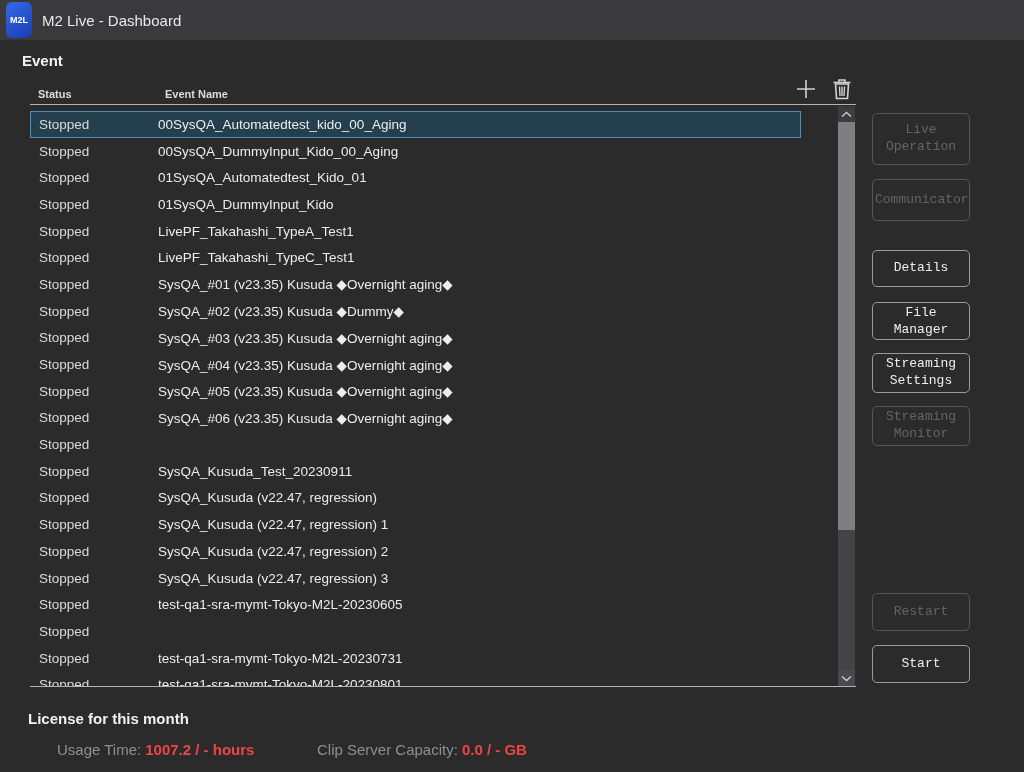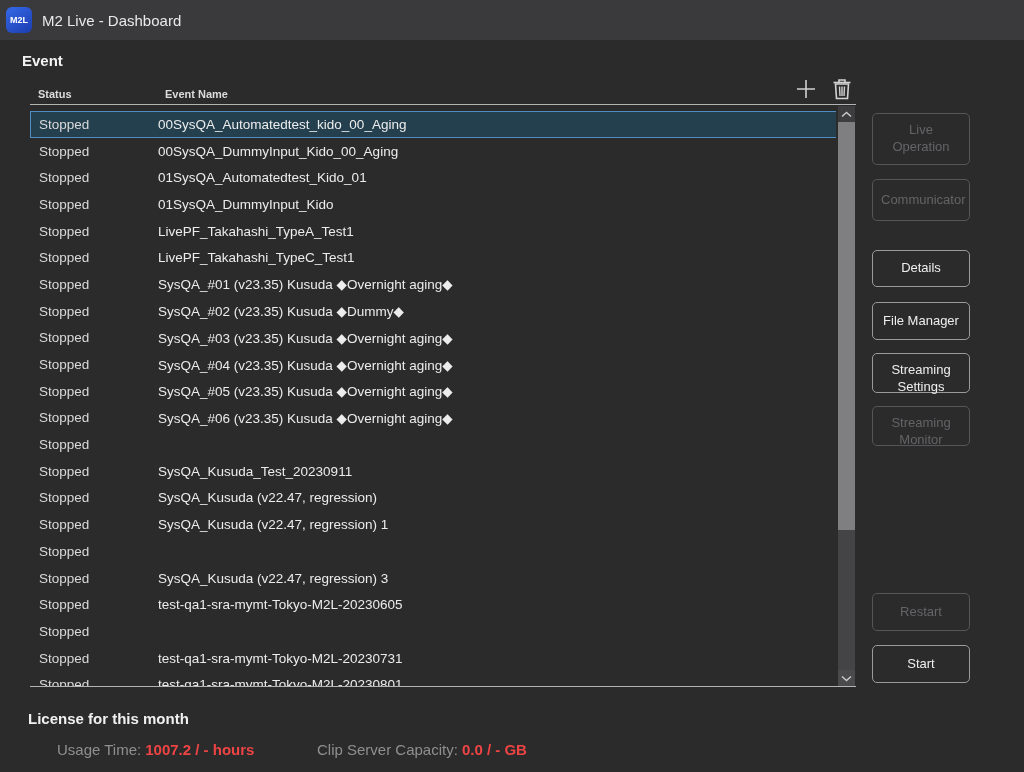--- a/index.html
+++ b/index.html
@@ -12,21 +12,21 @@
     position: relative;
   }
 
   
   .titlebar {
     position: absolute; left: 0; top: 0; width: 1024px; height: 40px;
     background: #3a3a3c;
     display: flex; align-items: center;
   }
   .logo {
-    width: 26px; height: 26px; margin-left: 6px; border-radius: 6px;
+    width: 26px; height: 36px; margin-left: 6px; border-radius: 6px;
     background: linear-gradient(145deg, #3569e8, #1c3db0);
     display: flex; align-items: center; justify-content: center;
     font-size: 9px; font-weight: bold; color: #fff; letter-spacing: 0;
   }
   .titlebar-title { margin-left: 10px; font-size: 15px; color: #e9e9e9; }
 
   
   .event-heading { position: absolute; left: 22px; top: 52px; font-size: 15px; font-weight: bold; color: #f2f2f2; }
 
   
@@ -40,21 +40,21 @@
   .col-name { left: 165px; }
   .header-line { position: absolute; left: 30px; top: 104px; width: 826px; height: 1px; background: #b3b3b3; }
   .bottom-line { position: absolute; left: 30px; top: 686px; width: 826px; height: 1px; background: #b3b3b3; }
 
   
   .table-viewport {
     position: absolute; left: 30px; top: 111px; width: 806px; height: 575px;
     overflow: hidden;
   }
   .table-row {
-    width: 843px; height: 26.7px;
+    width: 771px; height: 26.7px;
     display: flex; align-items: center;
     border: 1px solid transparent;
     cursor: pointer;
   }
   .table-row .cell-status { width: 127px; padding-left: 8px; font-size: 13.5px; color: #d9d9d9; white-space: nowrap; }
   .table-row .cell-name { font-size: 13.5px; color: #ececec; white-space: nowrap; }
   .table-row.selected {
     background: #24404f;
     border: 1px solid #4e8cc2;
   }
@@ -74,22 +74,22 @@
   .scroll-thumb {
     position: absolute; left: 0; top: 16px; width: 17px; height: 408px;
     background: #7f7f81; cursor: pointer;
   }
 
   
   .action-btn {
     position: absolute; left: 872px; width: 98px;
     background: transparent;
     border: 1px solid #9a9a9a; border-radius: 5px;
-    color: #eeeeee; font-size: 13px; font-family: Liberation Sans, sans-serif;
-    line-height: 1.3; cursor: pointer; padding: 8px;
+    color: #eeeeee; font-size: 13px; font-family: Liberation Mono, monospace;
+    line-height: 1.3; cursor: pointer; padding: 2px;
   }
   .action-btn.disabled { border-color: #565658; color: #646467; cursor: default; }
   .btn-live { top: 113px; height: 52px; }
   .btn-comm { top: 179px; height: 42px; }
   .btn-details { top: 250px; height: 37px; }
   .btn-filemgr { top: 302px; height: 38px; }
   .btn-strset { top: 353px; height: 40px; }
   .btn-strmon { top: 406px; height: 40px; }
   .btn-restart { top: 593px; height: 38px; }
   .btn-start { top: 645px; height: 38px; }
@@ -196,20 +196,21 @@
     <div class="table-row">
     <span class="cell-status">Stopped</span>
     <span class="cell-name">SysQA_Kusuda (v22.47, regression)</span>
   </div>
     <div class="table-row">
     <span class="cell-status">Stopped</span>
     <span class="cell-name">SysQA_Kusuda (v22.47, regression) 1</span>
   </div>
     <div class="table-row">
     <span class="cell-status">Stopped</span>
+    <span class="cell-name">SysQA_Kusuda (v22.47, regression) 2</span>
   </div>
     <div class="table-row">
     <span class="cell-status">Stopped</span>
     <span class="cell-name">SysQA_Kusuda (v22.47, regression) 3</span>
   </div>
     <div class="table-row">
     <span class="cell-status">Stopped</span>
     <span class="cell-name">test-qa1-sra-mymt-Tokyo-M2L-20230605</span>
   </div>
     <div class="table-row">

